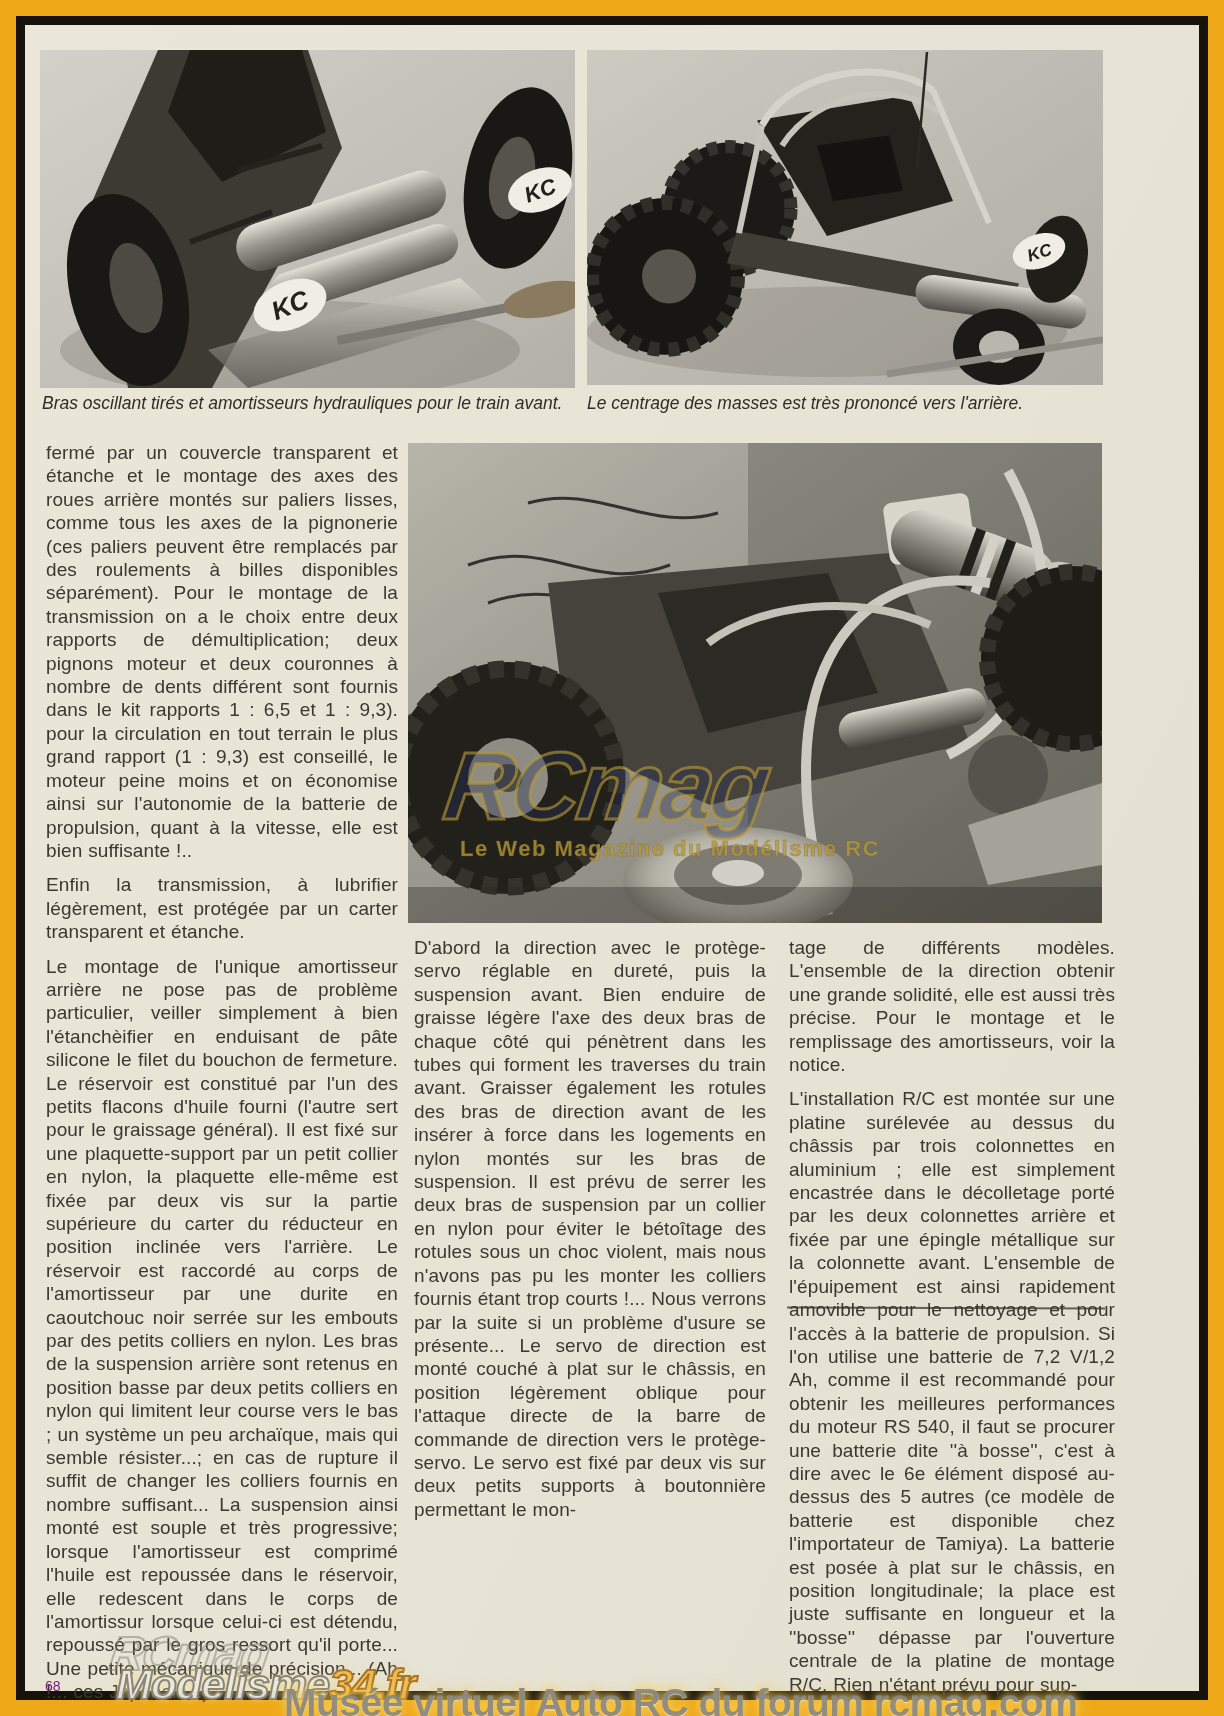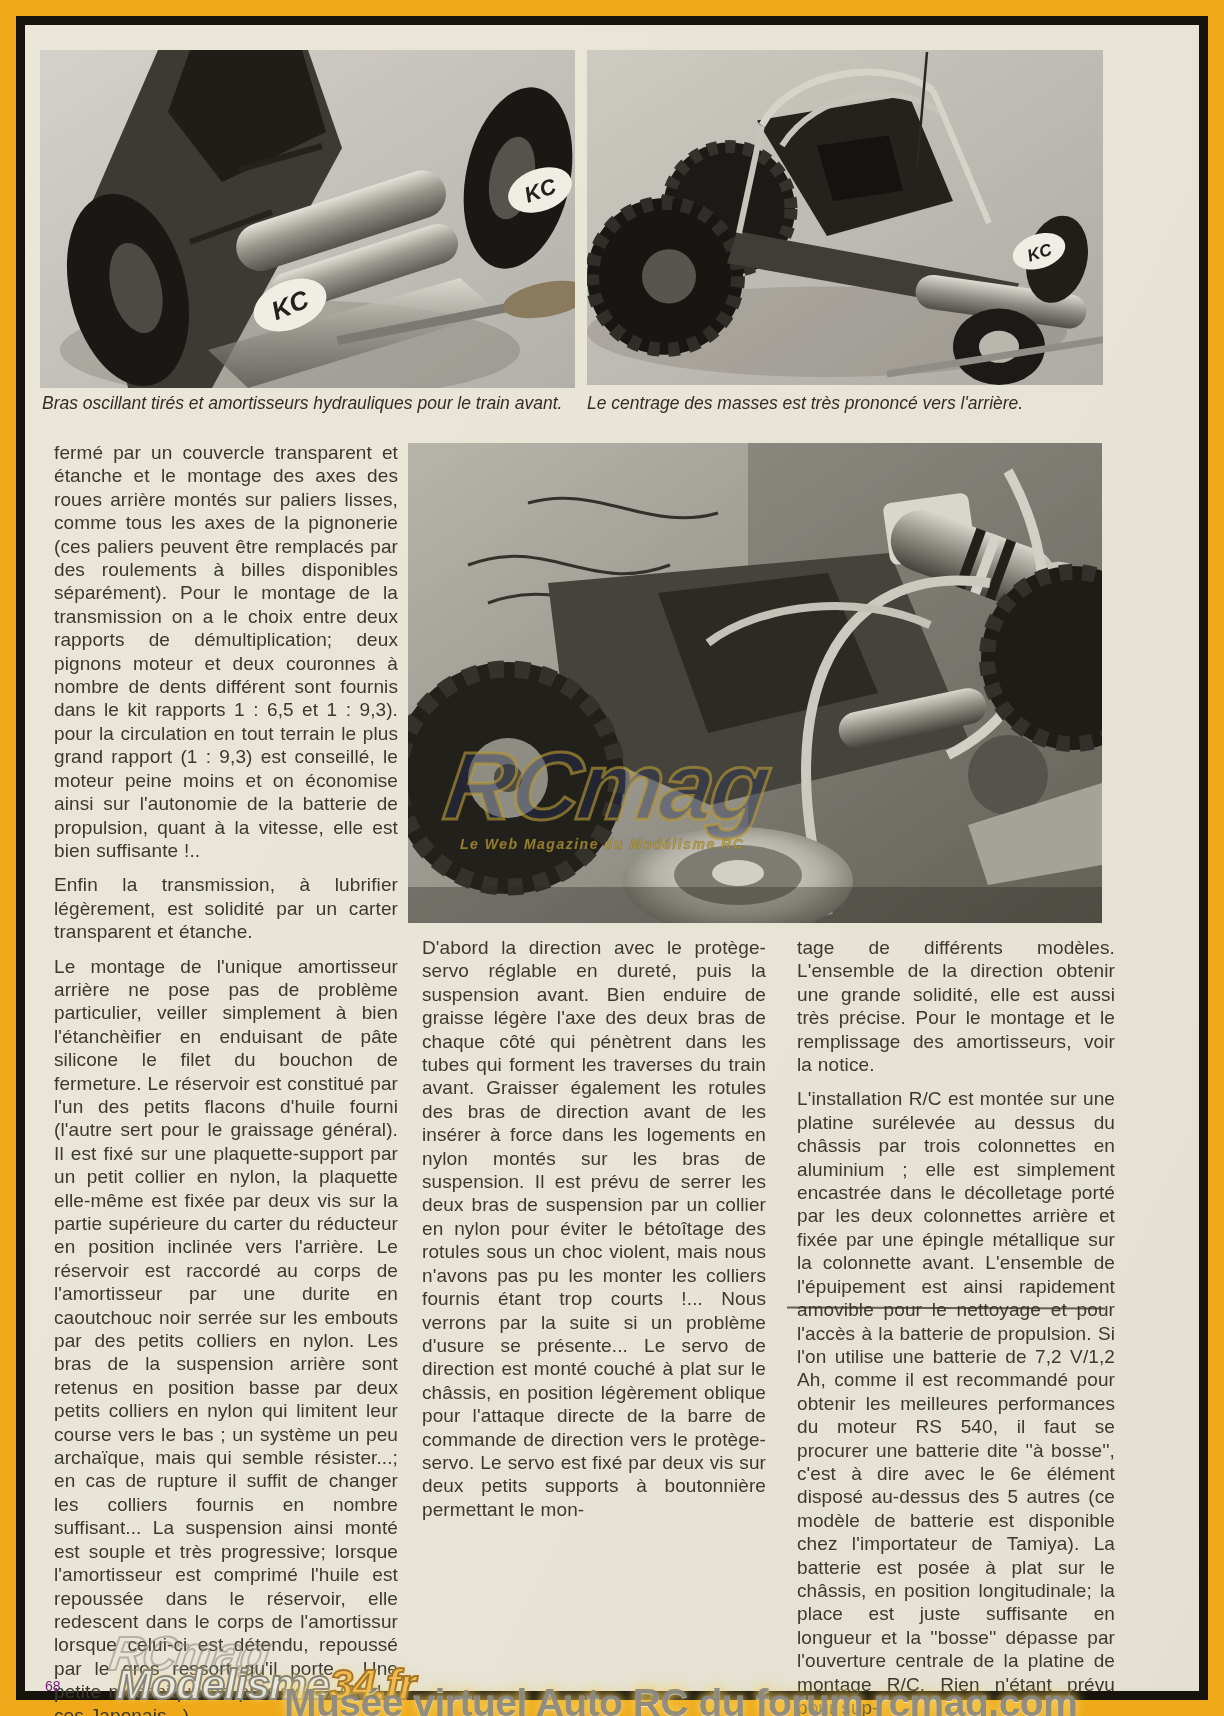--- a/index.html
+++ b/index.html
@@ -14,35 +14,35 @@
   .photo-tl{left:40px;top:50px;width:535px;height:338px;}
   .photo-tr{left:587px;top:50px;width:516px;height:335px;}
   .photo-mid{left:408px;top:443px;width:694px;height:480px;}
   
   .caption{position:absolute;font-style:italic;font-size:17.5px;line-height:21px;color:#2f2d26;}
   .cap-l{left:42px;top:393px;width:535px;}
   .cap-r{left:587px;top:393px;width:516px;}
   
   .col{position:absolute;font-size:19px;line-height:23.4px;text-align:justify;color:#3a382f;
        letter-spacing:0.1px; word-spacing:0.5px;}
-  .col p{margin:0 0 11px 12px;}
+  .col p{margin:0 0 11px 4px;}
   .col-left{left:42px;top:441px;width:356px;}
   .col-mid{left:410px;top:936px;width:356px;}
   .col-right{left:785px;top:936px;width:330px;}
   
   .page-num{position:absolute;left:45px;top:1678px;font-size:14px;color:#701a75;}
   
   .pen-line{position:absolute;left:787px;top:1307px;width:318px;height:2px;
             background:rgba(55,50,40,0.75);transform:rotate(0.2deg);}
   
   .wm-rcmag-big{position:absolute;left:38px;top:288px;font-style:italic;font-weight:900;
        font-size:96px;letter-spacing:-3px;transform:skewX(-8deg);
        color:rgba(40,50,90,0.38);-webkit-text-stroke:3px rgba(186,155,52,0.62);}
-  .wm-rcmag-tag{position:absolute;left:52px;top:393px;font-style:italic;font-weight:bold;
-       font-size:14px;letter-spacing:1.5px;color:rgba(185,155,55,0.78);
+  .wm-rcmag-tag{position:absolute;left:52px;top:393px;font-weight:bold;
+       font-size:22px;letter-spacing:1.5px;color:rgba(185,155,55,0.78);
        -webkit-text-stroke:0.5px rgba(110,90,35,0.5);}
   .wm-rcmag-small{position:absolute;left:110px;top:1626px;font-style:italic;font-weight:900;
        font-size:48px;letter-spacing:-2px;color:transparent;transform:skewX(-8deg);
        -webkit-text-stroke:2px rgba(128,125,114,0.5);}
   .wm-modelisme{position:absolute;left:116px;top:1660px;font-style:italic;font-weight:900;
        font-size:43px;letter-spacing:-1px;white-space:nowrap;
        color:rgba(236,233,224,0.92);-webkit-text-stroke:2px #86847b;
        text-shadow:0 0 7px rgba(250,215,120,0.85);}
   .wm-modelisme .site-suffix{color:rgba(242,185,70,0.92);-webkit-text-stroke:2px #a5752c;}
   .wm-musee{position:absolute;left:284px;top:1640px;font-weight:bold;font-size:39px;
@@ -196,21 +196,21 @@
       <ellipse cx="330" cy="432" rx="64" ry="30" fill="#7e7c72"></ellipse>
       <ellipse cx="330" cy="430" rx="26" ry="13" fill="#d2cfc6"></ellipse>
       <rect x="0" y="444" width="694" height="36" fill="rgba(40,38,32,0.35)"></rect>
     </svg>
     <div class="wm-rcmag-big">RCmag</div>
     <div class="wm-rcmag-tag">Le Web Magazine du Modélisme RC</div>
   </div>
 
   <div class="col col-left">
     <p>fermé par un couvercle transparent et étanche et le montage des axes des roues arrière montés sur paliers lisses, comme tous les axes de la pignonerie (ces paliers peuvent être remplacés par des roulements à billes disponibles séparément). Pour le montage de la transmission on a le choix entre deux rapports de démultiplication; deux pignons moteur et deux couronnes à nombre de dents différent sont fournis dans le kit rapports 1 : 6,5 et 1 : 9,3). pour la circulation en tout terrain le plus grand rapport (1 : 9,3) est conseillé, le moteur peine moins et on économise ainsi sur l'autonomie de la batterie de propulsion, quant à la vitesse, elle est bien suffisante !..</p>
-    <p>Enfin la transmission, à lubrifier légèrement, est solidité par un carter transparent et étanche.</p>
+    <p>Enfin la transmission, à lubrifier légèrement, est protégée par un carter transparent et étanche.</p>
     <p>Le montage de l'unique amortisseur arrière ne pose pas de problème particulier, veiller simplement à bien l'étanchèifier en enduisant de pâte silicone le filet du bouchon de fermeture. Le réservoir est constitué par l'un des petits flacons d'huile fourni (l'autre sert pour le graissage général). Il est fixé sur une plaquette-support par un petit collier en nylon, la plaquette elle-même est fixée par deux vis sur la partie supérieure du carter du réducteur en position inclinée vers l'arrière. Le réservoir est raccordé au corps de l'amortisseur par une durite en caoutchouc noir serrée sur les embouts par des petits colliers en nylon. Les bras de la suspension arrière sont retenus en position basse par deux petits colliers en nylon qui limitent leur course vers le bas ; un système un peu archaïque, mais qui semble résister...; en cas de rupture il suffit de changer les colliers fournis en nombre suffisant... La suspension ainsi monté est souple et très progressive; lorsque l'amortisseur est comprimé l'huile est repoussée dans le réservoir, elle redescent dans le corps de l'amortissur lorsque celui-ci est détendu, repoussé par le gros ressort qu'il porte... Une petite mécanique de précision... (Ah !... ces Japonais...).</p>
   </div>
 
   <div class="col col-mid">
     <p>D'abord la direction avec le protège-servo réglable en dureté, puis la suspension avant. Bien enduire de graisse légère l'axe des deux bras de chaque côté qui pénètrent dans les tubes qui forment les traverses du train avant. Graisser également les rotules des bras de direction avant de les insérer à force dans les logements en nylon montés sur les bras de suspension. Il est prévu de serrer les deux bras de suspension par un collier en nylon pour éviter le bétoîtage des rotules sous un choc violent, mais nous n'avons pas pu les monter les colliers fournis étant trop courts !... Nous verrons par la suite si un problème d'usure se présente... Le servo de direction est monté couché à plat sur le châssis, en position légèrement oblique pour l'attaque directe de la barre de commande de direction vers le protège-servo. Le servo est fixé par deux vis sur deux petits supports à boutonnière permettant le mon-</p>
   </div>
 
   <div class="col col-right">
     <p>tage de différents modèles. L'ensemble de la direction obtenir une grande solidité, elle est aussi très précise. Pour le montage et le remplissage des amortisseurs, voir la notice.</p>
     <p>L'installation R/C est montée sur une platine surélevée au dessus du châssis par trois colonnettes en aluminium ; elle est simplement encastrée dans le décolletage porté par les deux colonnettes arrière et fixée par une épingle métallique sur la colonnette avant. L'ensemble de l'épuipement est ainsi rapidement amovible pour le nettoyage et pour l'accès à la batterie de propulsion. Si l'on utilise une batterie de 7,2 V/1,2 Ah, comme il est recommandé pour obtenir les meilleures performances du moteur RS 540, il faut se procurer une batterie dite ''à bosse'', c'est à dire avec le 6e élément disposé au-dessus des 5 autres (ce modèle de batterie est disponible chez l'importateur de Tamiya). La batterie est posée à plat sur le châssis, en position longitudinale; la place est juste suffisante en longueur et la ''bosse'' dépasse par l'ouverture centrale de la platine de montage R/C. Rien n'étant prévu pour sup-</p>

